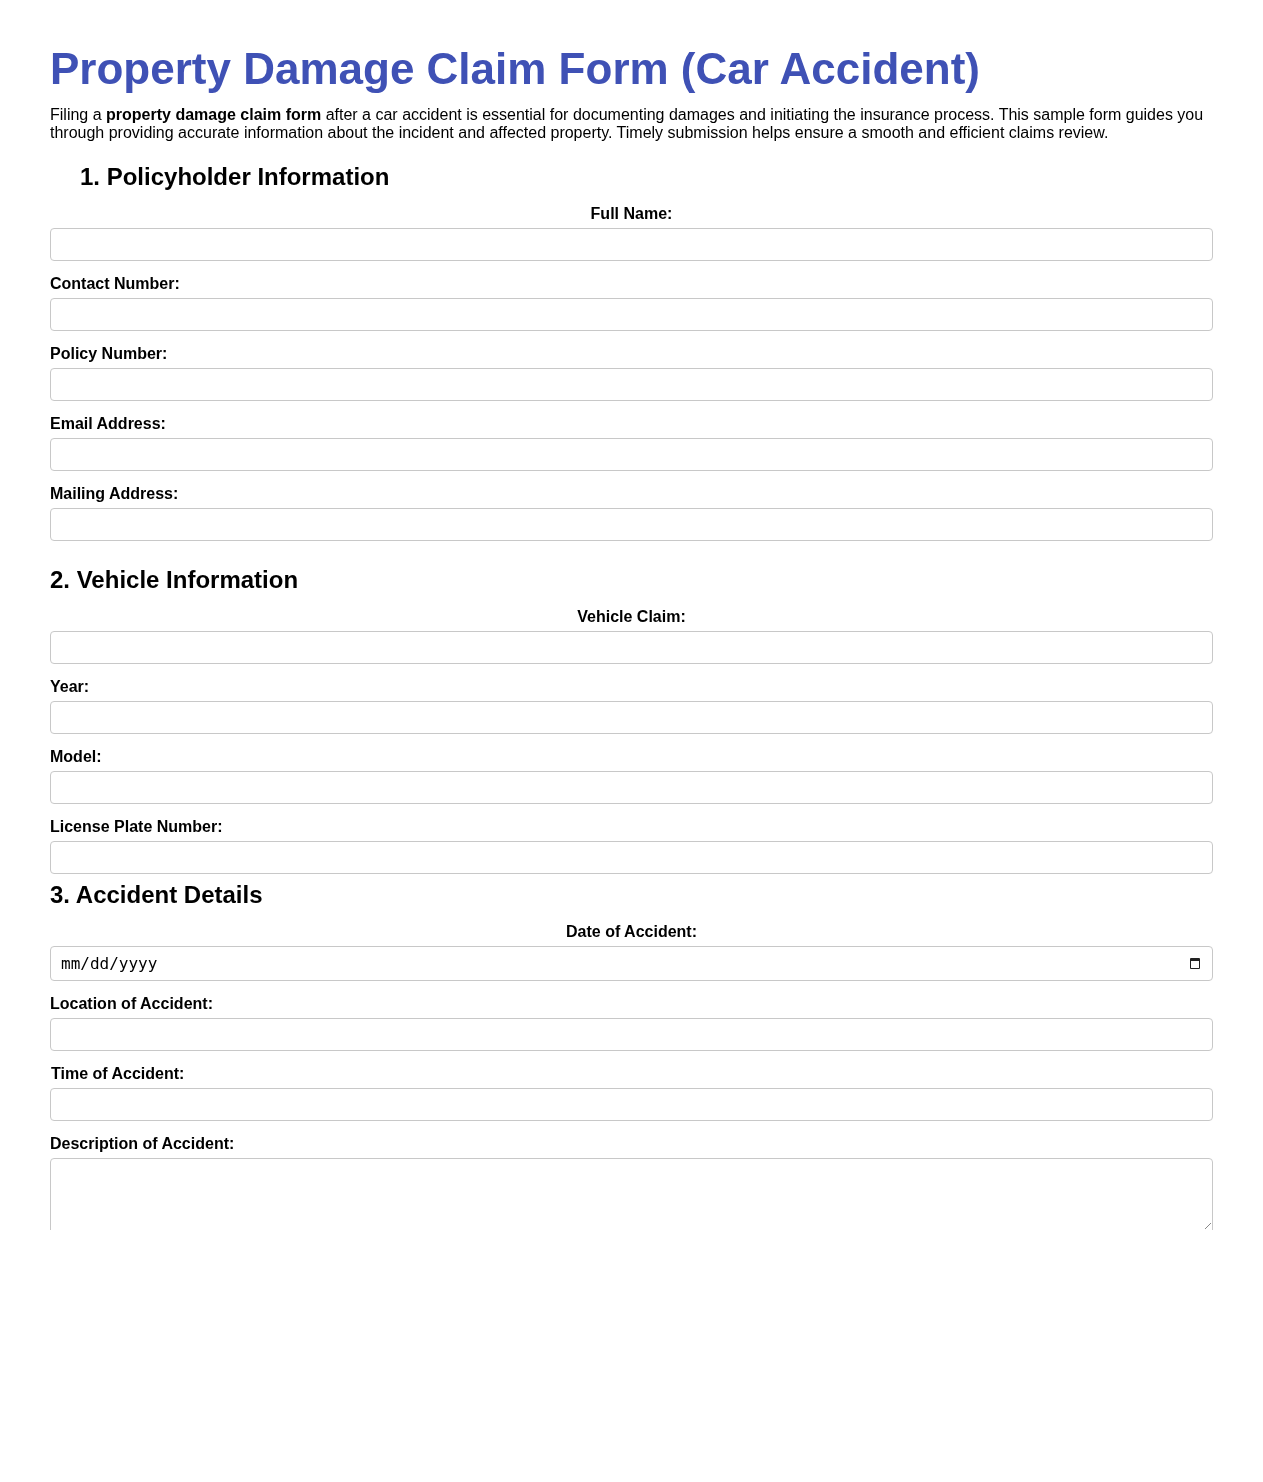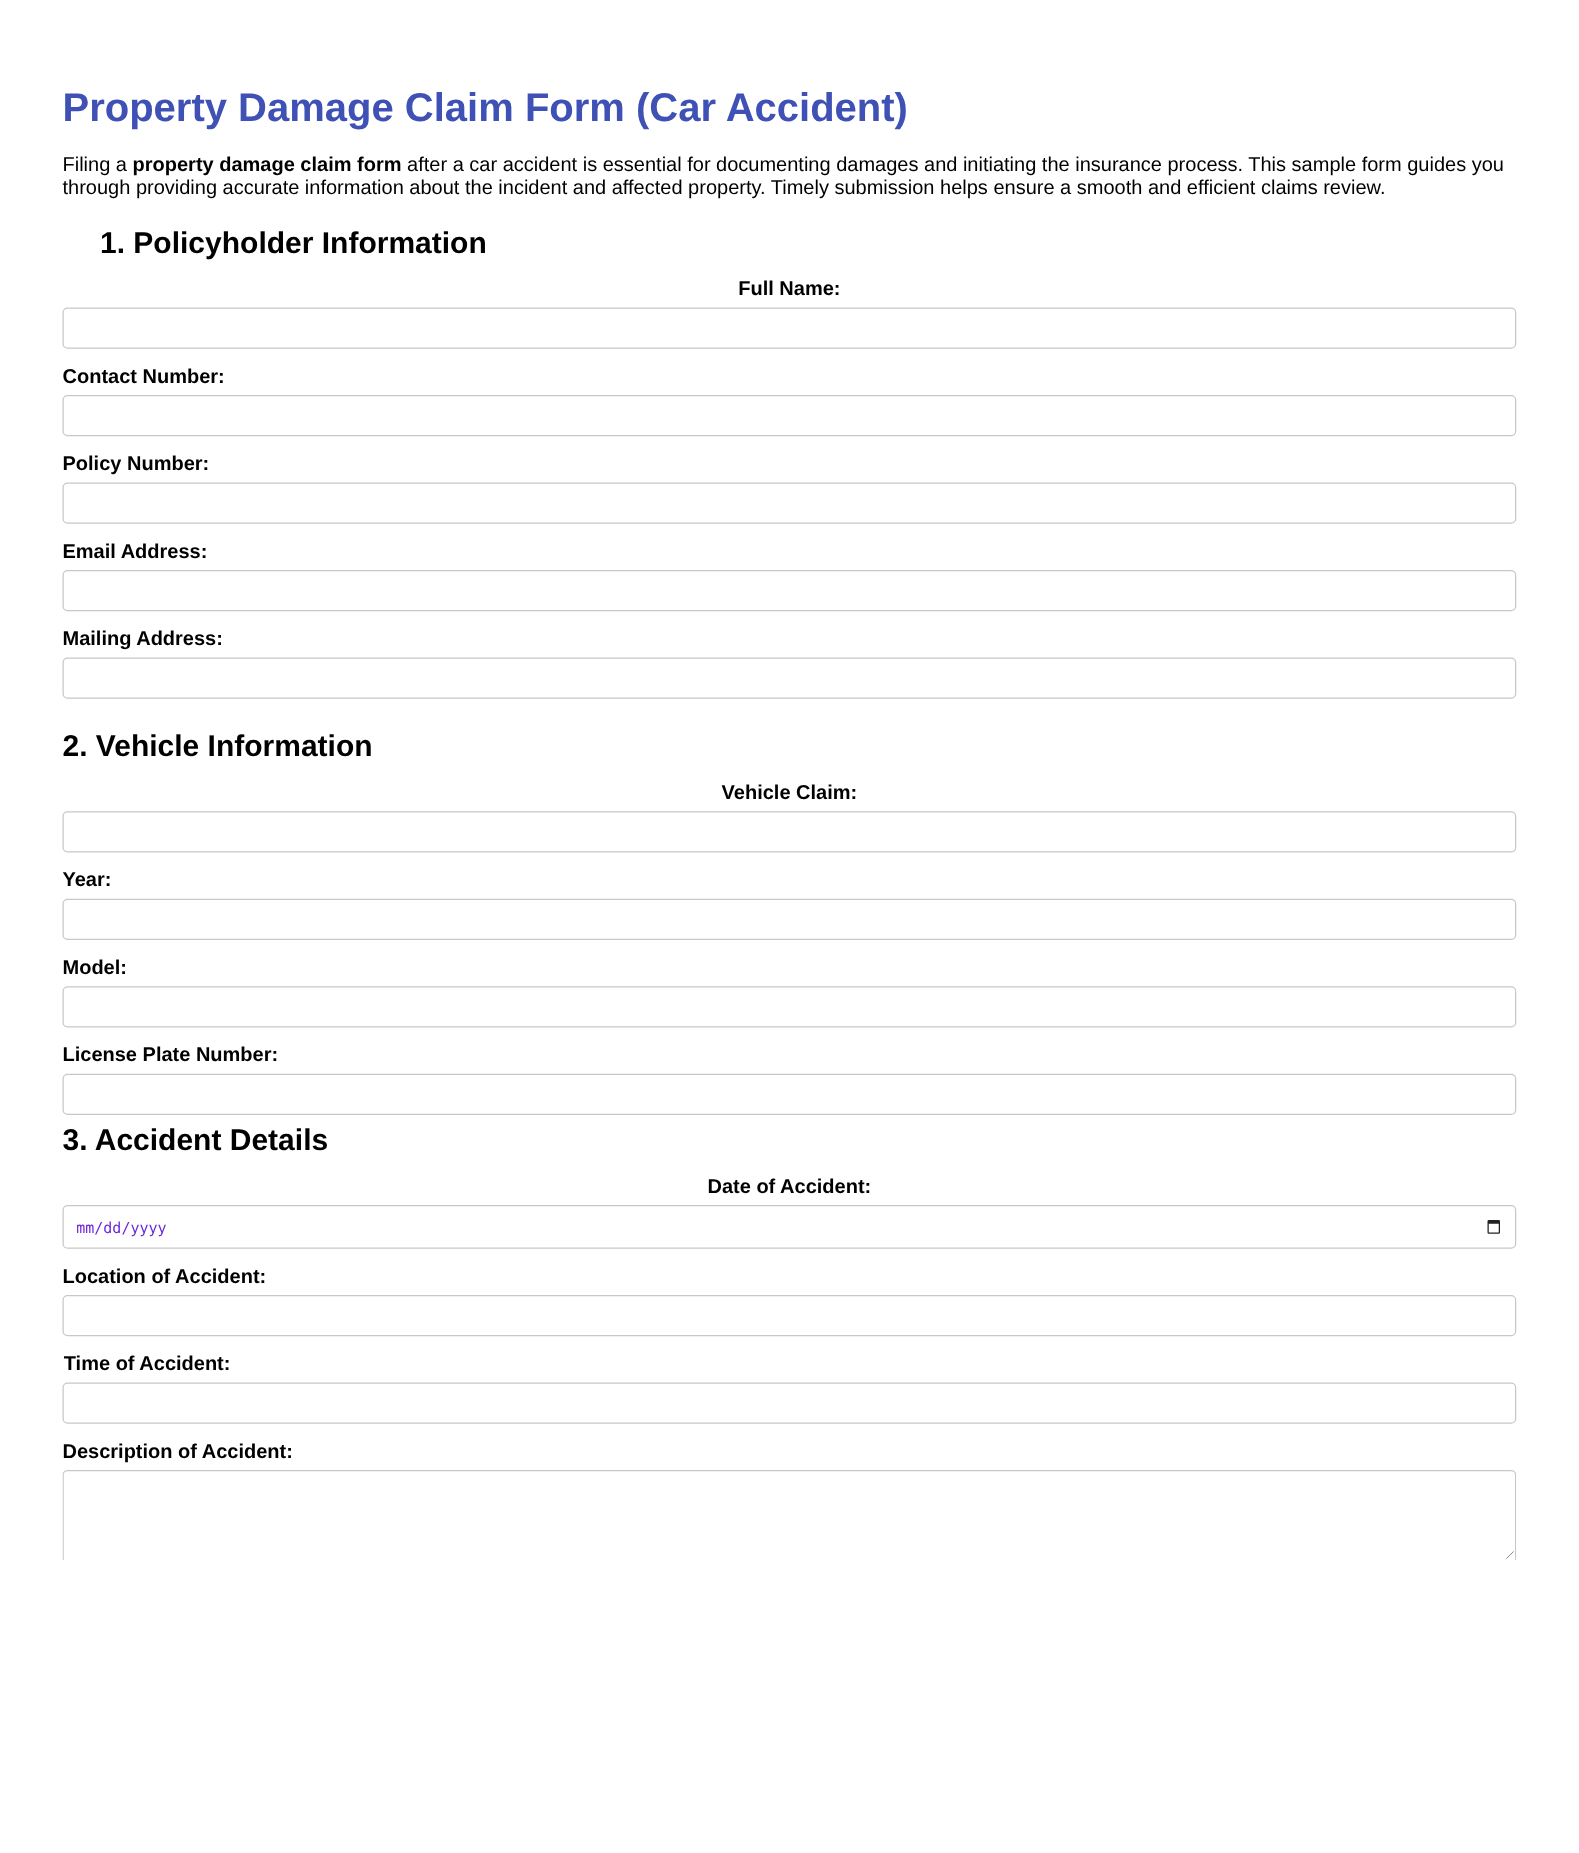--- a/index.html
+++ b/index.html
@@ -2,22 +2,22 @@
 <html><head>
 <meta charset="utf-8">
 <style>
   html, body { margin: 0; padding: 0; background: #ffffff; }
   body {
     width: 1263px; height: 1482px; overflow: hidden;
     font-family: "Liberation Sans", sans-serif; color: #000;
   }
   .page { position: relative; padding: 0 50px; }
   h1 {
-    margin: 0; padding-top: 67px; height: 39px;
-    font-size: 32px; font-weight: bold; color: #3f51b5; line-height: 39px;
+    margin: 0; padding-top: 49px; height: 39px;
+    font-size: 44px; font-weight: bold; color: #3f51b5; line-height: 39px;
   }
   .intro {
     margin: 18px 0 0 0; font-size: 16px; line-height: 18px; width: 1163px;
   }
   .intro b { font-weight: bold; }
   h2 {
     margin: 0; font-size: 24px; font-weight: bold; line-height: 28px;
   }
   .sec1 { margin-top: 21px; margin-left: 30px; }
   .sec2 { margin-top: 25px; }
@@ -31,21 +31,21 @@
   .field.indent label { padding-left: 1px; }
   .inp {
     box-sizing: border-box; display: block; width: 1163px; height: 33px;
     border: 1px solid #c8c8c8; border-radius: 4px; background: #fff;
     margin: 0; padding: 0 8px; font-family: "Liberation Sans", sans-serif; font-size: 14px;
   }
   .date {
     position: relative; height: 35px; display: flex; align-items: center;
   }
   .date .ph {
-    font-family: "DejaVu Sans Mono", monospace; font-size: 12px; color: #6d28d9; padding-left: 2px;
+    font-family: "DejaVu Sans Mono", monospace; font-size: 16px; color: #000000; padding-left: 2px;
   }
   .date .cal {
     position: absolute; right: 12px; top: 11px; width: 10px; height: 11px;
     border: 1.5px solid #222; border-top-width: 3px; border-radius: 1px; box-sizing: border-box;
   }
   .ta-wrap { height: 72px; overflow: hidden; position: relative; width: 1163px; }
   .ta {
     box-sizing: border-box; width: 1163px; height: 110px;
     border: 1px solid #c8c8c8; border-radius: 4px; background: #fff;
   }

